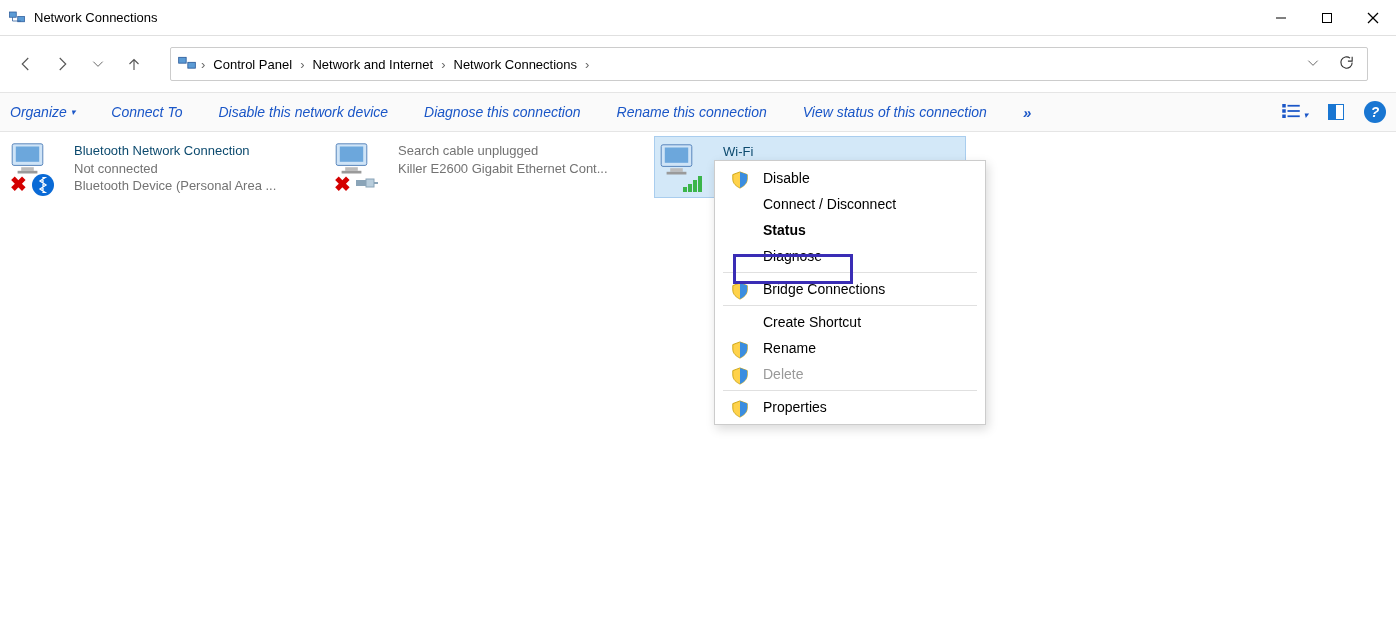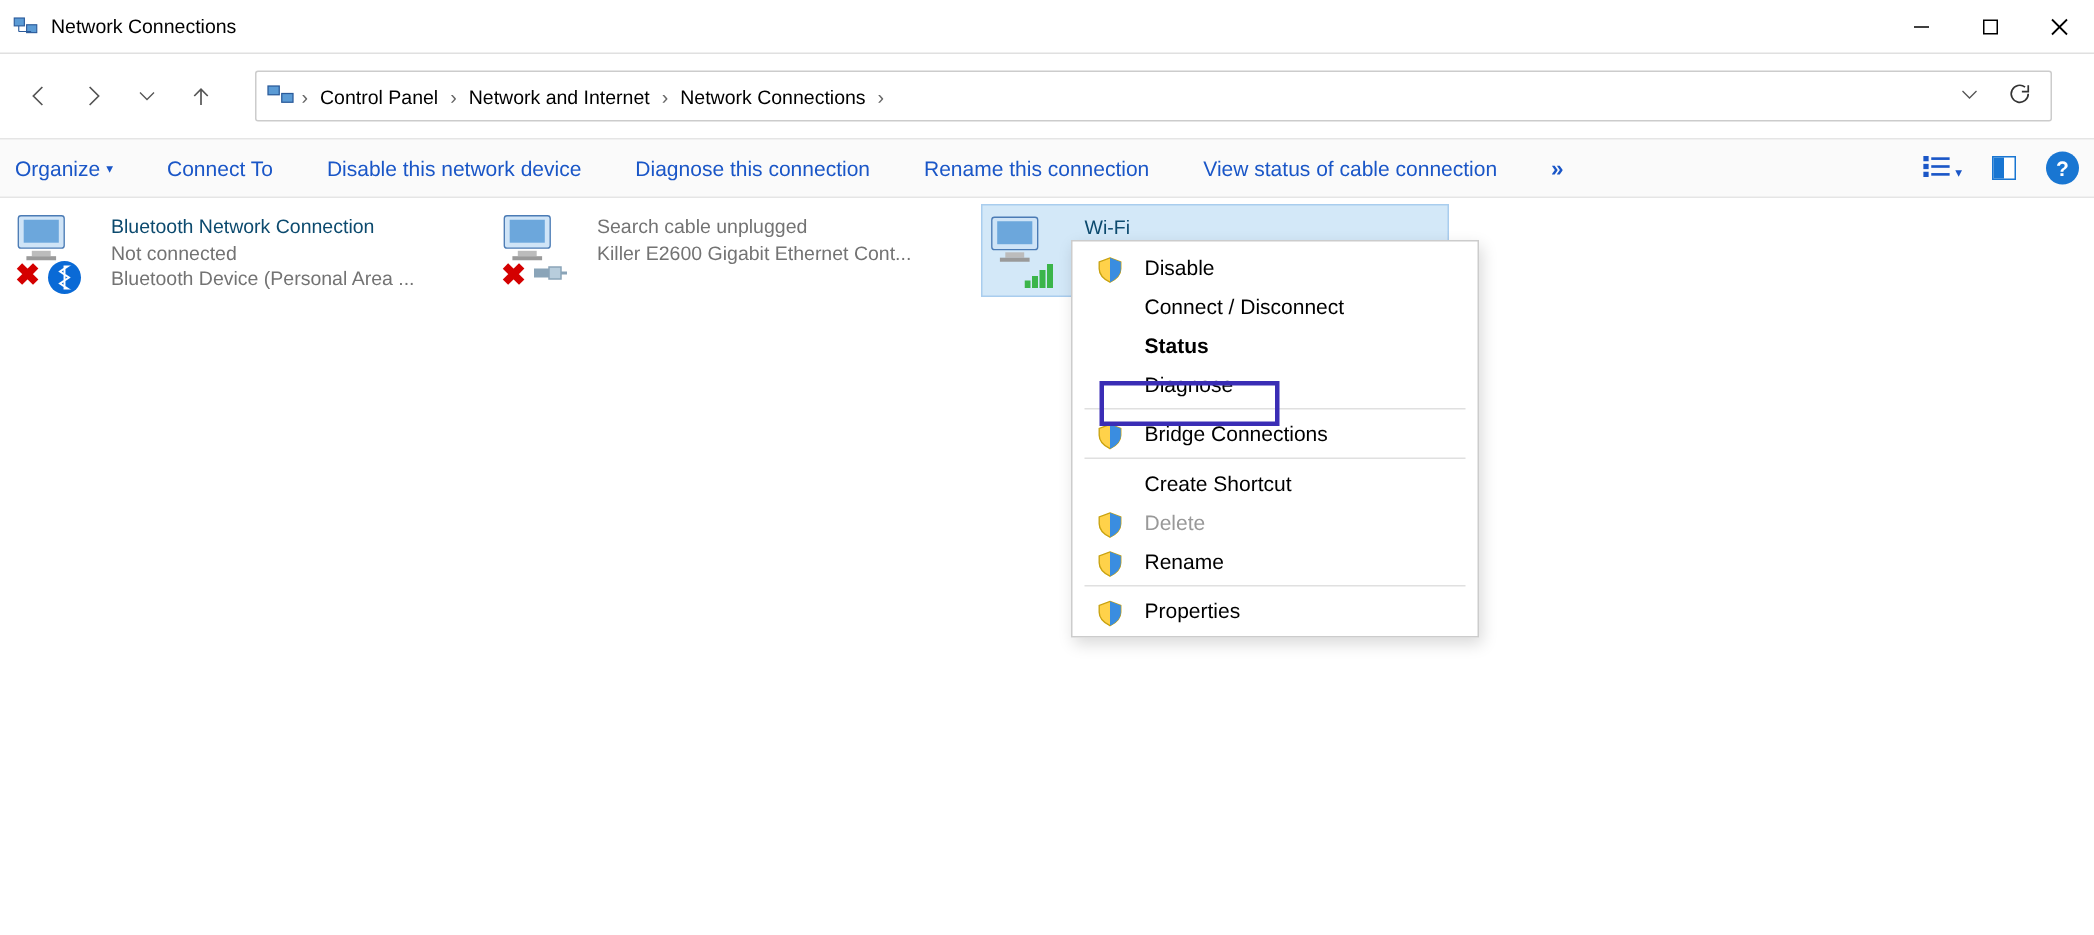--- a/index.html
+++ b/index.html
@@ -13,21 +13,21 @@
   .nav-arrows { display:flex; align-items:center; gap: 16px; padding: 0 8px; }
   .nav-arrow { width:20px; height:20px; display:flex; align-items:center; justify-content:center; color:#555; }
   .addr-bar { flex: 1; margin: 0 16px 0 18px; height: 34px; border:1px solid #ccc; border-radius:2px; display:flex; align-items:center; padding: 0 6px; gap:4px; }
   .addr-icon { width:20px; height:20px; }
   .crumb { padding:2px 4px; }
   .chev { color:#666; }
   .addr-right { margin-left:auto; display:flex; align-items:center; gap:18px; padding-right:6px;}
   .search-box { width: 420px; height:34px; border:1px solid #ccc; border-radius:2px; display:flex; align-items:center; padding:0 10px; color:#777; margin-left:14px; }
   .search-box input { border:none; outline:none; flex:1; font-size:14px; color:#555; }
   .search-box input::placeholder { color:#888; }
-  .cmd-bar { height: 40px; display:flex; align-items:center; border-top:1px solid #e5e5e5; border-bottom:1px solid #e5e5e5; background:#fafafa; padding: 0 10px; gap: 36px; }
+  .cmd-bar { height: 40px; display:flex; align-items:center; border-top:1px solid #e5e5e5; border-bottom:1px solid #e5e5e5; background:#fafafa; padding: 0 10px; gap: 36px; font-style: italic; }
   .cmd { color:#1a56c7; font-size:14px; display:flex; align-items:center; gap:4px; }
   .cmd.organize::after { content:"▾"; font-size:9px; color:#1a56c7; }
   .cmd-right { margin-left:auto; display:flex; align-items:center; gap:20px; }
   .overflow { color:#1a56c7; font-size:15px; font-weight:bold; }
   .help-btn { width:22px; height:22px; border-radius:50%; background:#1976d2; color:#fff; display:flex; align-items:center; justify-content:center; font-size:14px; font-weight:bold;}
   .content { position:relative; padding:4px 6px; display:flex; gap:12px; align-items:flex-start; }
   .conn { width: 312px; display:flex; align-items:flex-start; padding:6px 4px; gap:8px; }
   .conn.selected { background:#d3e8f8; border:1px solid #a9cdee; }
   .conn .icon-wrap { width:56px; height:48px; position:relative; }
   .conn .lines { line-height:1.35; font-size:13px; }
@@ -125,21 +125,21 @@
     </div>
   </div>
 </div>
 
 <div class="cmd-bar">
   <span class="cmd organize">Organize</span>
   <span class="cmd">Connect To</span>
   <span class="cmd">Disable this network device</span>
   <span class="cmd">Diagnose this connection</span>
   <span class="cmd">Rename this connection</span>
-  <span class="cmd">View status of cable connection</span>
+  <span class="cmd">View status of this connection</span>
   <span class="overflow">»</span>
   <div class="cmd-right">
     <span><svg class="views-icon" viewBox="0 0 20 16">
           <rect x="0" y="0" width="4" height="4" fill="#1a56c7"></rect>
           <rect x="0" y="6" width="4" height="4" fill="#1a56c7"></rect>
           <rect x="0" y="12" width="4" height="4" fill="#1a56c7"></rect>
           <rect x="6" y="1" width="14" height="2" fill="#1a56c7"></rect>
           <rect x="6" y="7" width="14" height="2" fill="#1a56c7"></rect>
           <rect x="6" y="13" width="14" height="2" fill="#1a56c7"></rect>
         </svg> <span style="font-size:9px;color:#1a56c7;">▾</span></span>
@@ -231,34 +231,34 @@
     <hr>
     <div class="mi">
       <svg class="shield" viewBox="0 0 20 20">
           <path d="M10 1l8 3v5c0 5-4 8-8 10-4-2-8-5-8-10V4z" fill="#ffd24a" stroke="#c9a20f"></path>
           <path d="M10 1l8 3v5c0 5-4 8-8 10V1z" fill="#3a8de0"></path>
         </svg>
       <span>Bridge Connections</span>
     </div>
     <hr>
     <div class="mi"><span>Create Shortcut</span></div>
+    <div class="mi">
+      <svg class="shield" viewBox="0 0 20 20">
+          <path d="M10 1l8 3v5c0 5-4 8-8 10-4-2-8-5-8-10V4z" fill="#ffd24a" stroke="#c9a20f"></path>
+          <path d="M10 1l8 3v5c0 5-4 8-8 10V1z" fill="#3a8de0"></path>
+        </svg>
+      <span>Rename</span>
+    </div>
     <div class="mi disabled">
       <svg class="shield" viewBox="0 0 20 20">
           <path d="M10 1l8 3v5c0 5-4 8-8 10-4-2-8-5-8-10V4z" fill="#ffd24a" stroke="#c9a20f"></path>
           <path d="M10 1l8 3v5c0 5-4 8-8 10V1z" fill="#3a8de0"></path>
         </svg>
       <span>Delete</span>
     </div>
-    <div class="mi">
-      <svg class="shield" viewBox="0 0 20 20">
-          <path d="M10 1l8 3v5c0 5-4 8-8 10-4-2-8-5-8-10V4z" fill="#ffd24a" stroke="#c9a20f"></path>
-          <path d="M10 1l8 3v5c0 5-4 8-8 10V1z" fill="#3a8de0"></path>
-        </svg>
-      <span>Rename</span>
-    </div>
     <hr>
     <div class="mi">
       <svg class="shield" viewBox="0 0 20 20">
           <path d="M10 1l8 3v5c0 5-4 8-8 10-4-2-8-5-8-10V4z" fill="#ffd24a" stroke="#c9a20f"></path>
           <path d="M10 1l8 3v5c0 5-4 8-8 10V1z" fill="#3a8de0"></path>
         </svg>
       <span>Properties</span>
     </div>
   </div>
 

